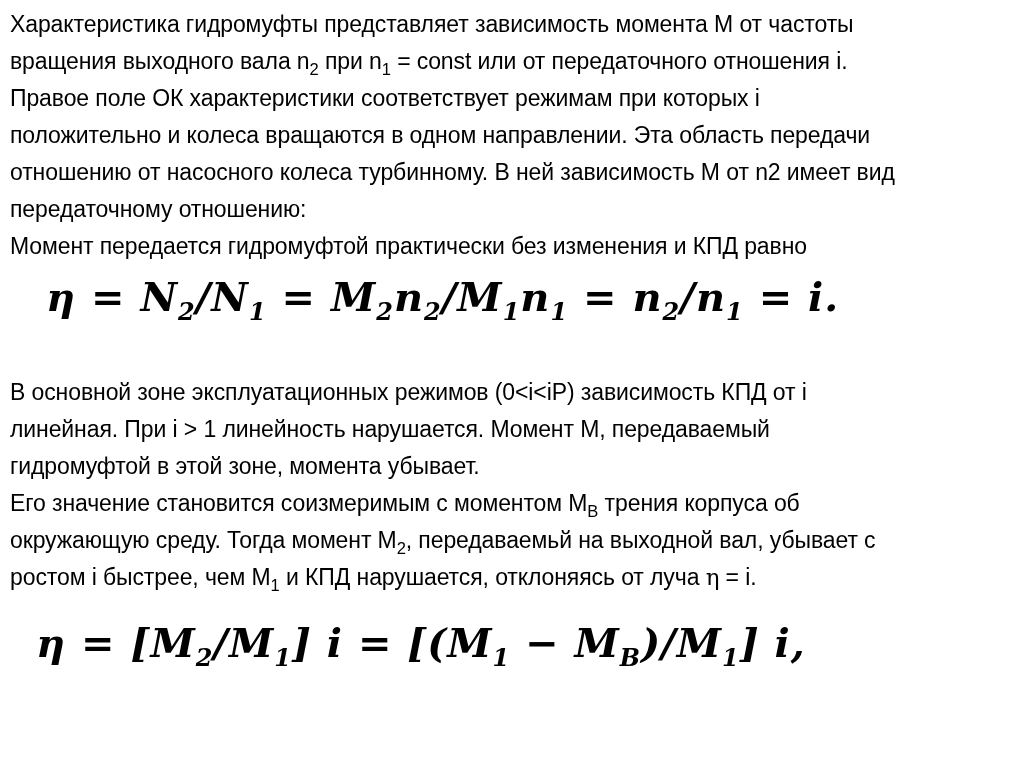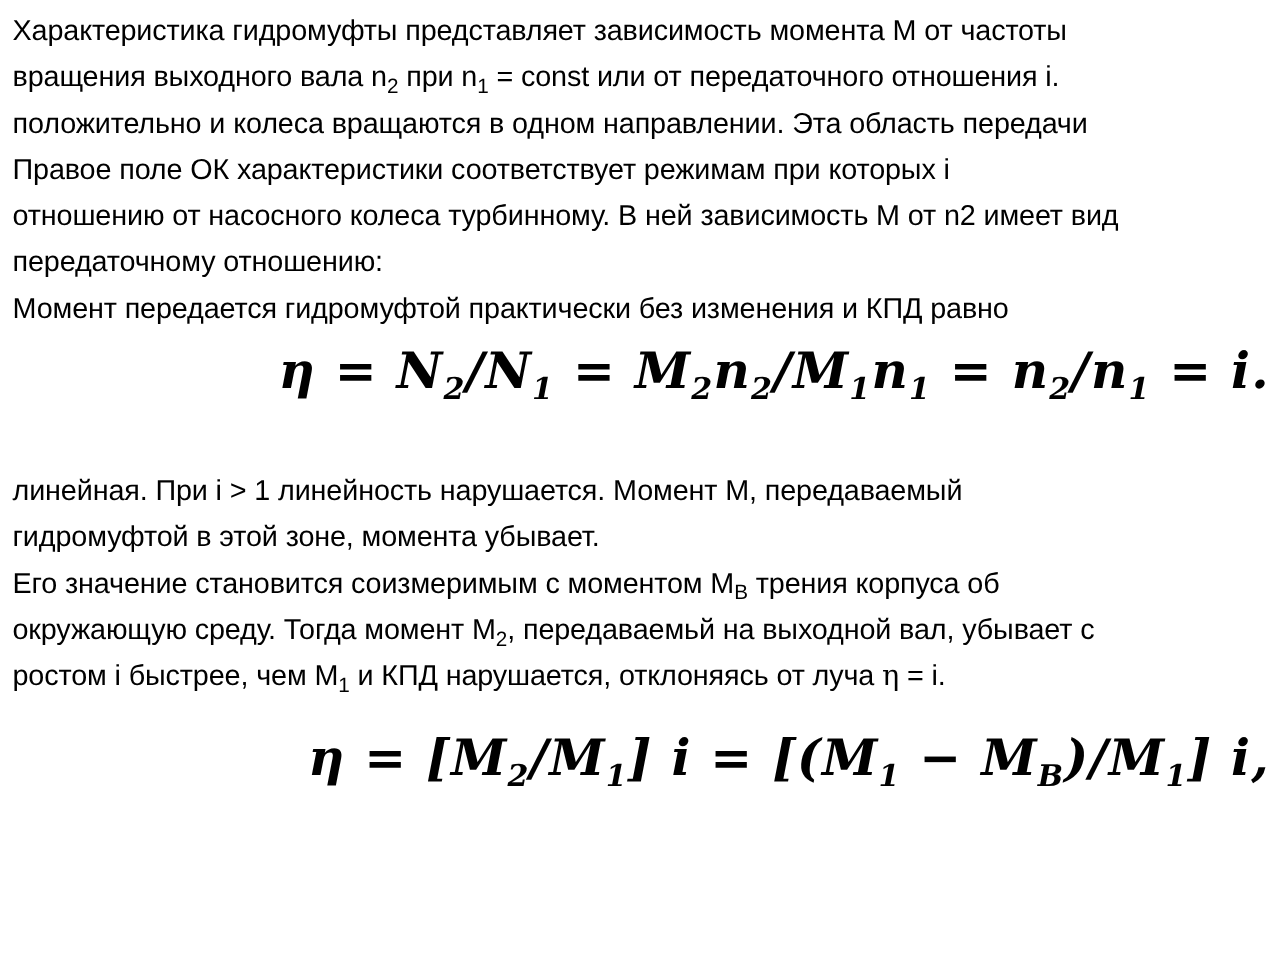--- a/index.html
+++ b/index.html
@@ -33,21 +33,21 @@
   }
   .eta {
     font-family: "DejaVu Serif", serif;
   }
   .formula {
     font-family: "DejaVu Serif", serif;
     font-style: italic;
     font-weight: bold;
     font-size: 40px;
     line-height: 64px;
-    text-align: right;
+    text-align: left;
     white-space: nowrap;
     letter-spacing: 1px;
   }
   .formula sub {
     font-size: 0.6em;
     line-height: 0;
   }
   .formula-1 {
     padding-left: 36px;
     margin-bottom: 45px;
@@ -58,28 +58,29 @@
     font-style: italic;
   }
 </style>
 </head>
 <body>
 
 <div class="page">
   <div class="para">
       <div class="line"><span>Характеристика гидромуфты представляет зависимость момента М от частоты</span></div>
       <div class="line"><span>вращения выходного вала n</span><sub>2</sub><span> при n</span><sub>1</sub><span> = const или от передаточного отношения i.</span></div>
+      <div class="line"><span>Правое поле ОК характеристики соответствует режимам при которых i</span></div>
       <div class="line"><span>положительно и колеса вращаются в одном направлении. Эта область передачи</span></div>
-      <div class="line"><span>Правое поле ОК характеристики соответствует режимам при которых i</span></div>
       <div class="line"><span>отношению от насосного колеса турбинному. В ней зависимость М от n2 имеет вид</span></div>
       <div class="line"><span>передаточному отношению:</span></div>
       <div class="line"><span>Момент передается гидромуфтой практически без изменения и КПД равно</span></div>
     </div>
   <div class="formula formula-1"><span>η = N</span><sub>2</sub><span>/N</span><sub>1</sub><span> = M</span><sub>2</sub><span>n</span><sub>2</sub><span>/M</span><sub>1</sub><span>n</span><sub>1</sub><span> = n</span><sub>2</sub><span>/n</span><sub>1</sub><span> = i.</span></div>
   <div class="para">
+      <div class="line"><span>В основной зоне эксплуатационных режимов (0&lt;i&lt;iP) зависимость КПД от i</span></div>
       <div class="line"><span>линейная. При i &gt; 1 линейность нарушается. Момент М, передаваемый</span></div>
       <div class="line"><span>гидромуфтой в этой зоне, момента убывает.</span></div>
     </div>
   <div class="para">
       <div class="line"><span>Его значение становится соизмеримым с моментом М</span><sub>В</sub><span> трения корпуса об</span></div>
       <div class="line"><span>окружающую среду. Тогда момент М</span><sub>2</sub><span>, передаваемьй на выходной вал, убывает с</span></div>
       <div class="line"><span>ростом i быстрее, чем М</span><sub>1</sub><span> и КПД нарушается, отклоняясь от луча </span><span class="eta">η</span><span> = i.</span></div>
     </div>
   <div class="formula formula-2"><span>η = [M</span><sub>2</sub><span>/M</span><sub>1</sub><span>] i = [(M</span><sub>1</sub><span> − M</span><sub>В</sub><span>)/M</span><sub>1</sub><span>] i,</span></div>
 </div>

